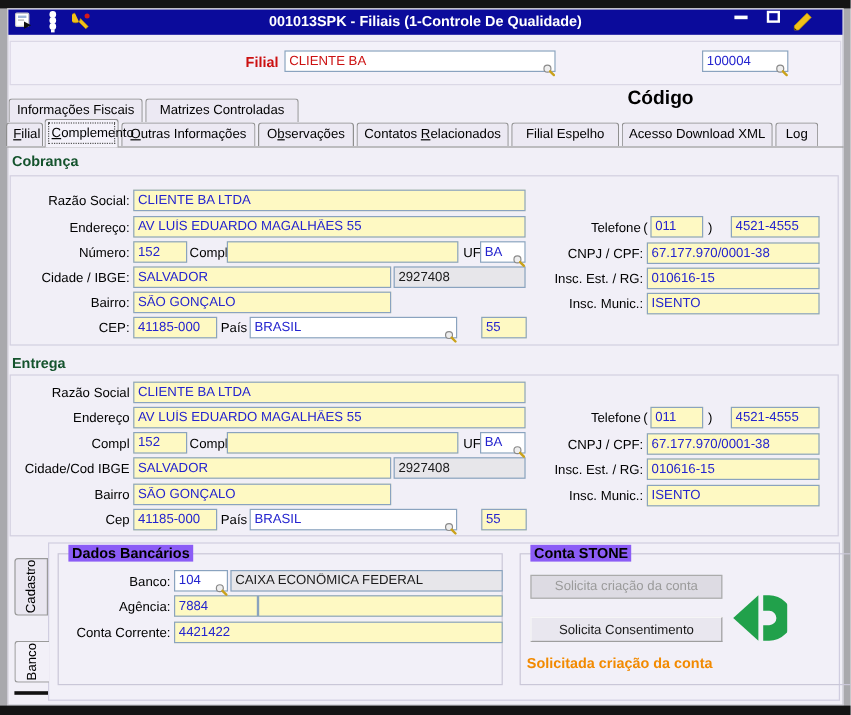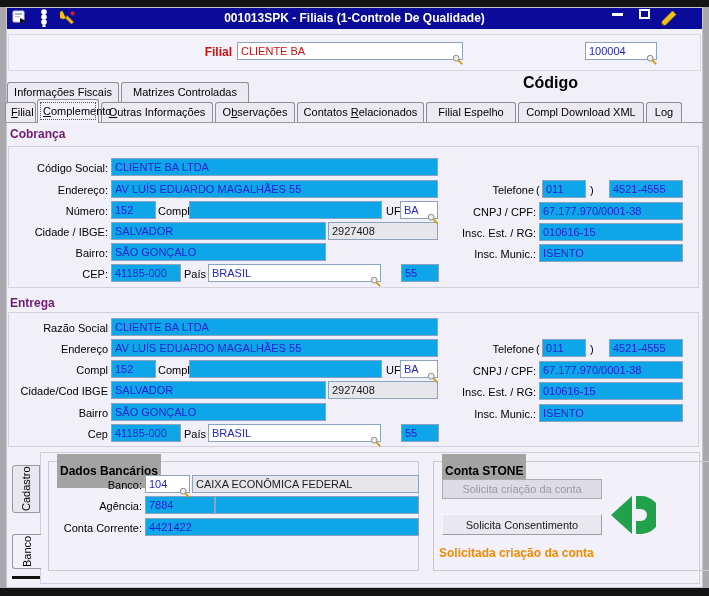--- a/index.html
+++ b/index.html
@@ -17,45 +17,45 @@
   .tb-min { position:absolute; left:612px; top:13px; width:11px; height:3px; background:#ffffff; cursor:pointer; }
   .tb-max { position:absolute; left:639px; top:9px; width:11px; height:10px; border:2px solid #ffffff; background:transparent; cursor:pointer; }
 
   
   .header-panel { position:absolute; left:8px; top:34px; width:693px; height:37px; background:#f3f1f9; border:1px solid #dbd8e6; }
   .lbl { position:absolute; font-size:11px; color:#000; height:16px; line-height:16px; white-space:nowrap; }
   .lbl.r { text-align:right; }
   .b { font-weight:bold; }
   .red { color:#cc1111; }
 
-  .fld { position:absolute; height:18px; border:1px solid #8aa3bf; background:#0ea5e9; color:#2424cf;
+  .fld { position:absolute; height:18px; border:1px solid #8aa3bf; background:#fef9c3; color:#2424cf;
     font-size:11px; line-height:16px; padding:0 3px; font-family:inherit; }
   input.fld { outline:none; }
   .fld.ro { background:#e7e6ea; color:#1a1a1a; }
   .magwrap { position:absolute; height:18px; }
   .magwrap input { position:absolute; left:0; top:0; width:100%; height:18px; border:1px solid #8aa3bf;
     background:#fff; color:#2424cf; font-size:11px; line-height:16px; padding:0 3px; font-family:inherit; outline:none; }
   .mag { position:absolute; right:0px; bottom:-2px; width:11px; height:11px; cursor:pointer; z-index:2; }
 
   
   .tab { position:absolute; height:20px; line-height:19px; text-align:center; font-size:11px;
     background:#ece9f3; border:1px solid #8f8f8f; border-bottom:none; border-radius:3px 3px 0 0;
     color:#000; cursor:pointer; padding:0 5px; white-space:nowrap; }
   .tab.sel { height:24px; background:#f4f2fa; z-index:3; outline:1px dotted #555; outline-offset:-4px; line-height:22px; }
   .tabline { position:absolute; left:6px; top:122px; width:697px; height:1px; background:#9a9a9a; z-index:1; }
   .tab u { text-decoration:underline; }
 
   
-  .gcaption { position:absolute; font-size:12px; font-weight:bold; color:#701a75; z-index:2; }
+  .gcaption { position:absolute; font-size:12px; font-weight:bold; color:#14532d; z-index:2; }
   .gbox { position:absolute; border:1px solid #d2cfdf; background:transparent; }
 
   
   .bpanel { position:absolute; left:40px; top:452px; width:660px; height:132px; background:#f2f0f8; border:1px solid #d0cde0; }
   .fieldset { position:absolute; border:1px solid #cac7d8; }
-  .fieldset .fcaption { position:absolute; left:8px; top:-8px; background:#a3a3a3; padding:10px 3px;
+  .fieldset .fcaption { position:absolute; left:8px; top:-8px; background:#8b5cf6; padding:0 3px;
     font-size:12px; font-weight:bold; white-space:nowrap; }
   .vtab { position:absolute; left:12px; width:28px; background:#e9e6f0; border:1px solid #9a9a9a;
     border-radius:3px 0 0 3px; cursor:pointer; }
   .vtab span { position:absolute; left:0; top:0; width:100%; height:100%; display:flex; align-items:center; justify-content:center;
     writing-mode:vertical-rl; transform:rotate(180deg); font-size:11px; color:#000; }
   .vtab.sel { background:#f2f0f8; width:29px; border-right:none; z-index:2; }
   .vtab-indicator { position:absolute; left:12px; top:576px; width:28px; height:3px; background:#111; }
 
   .btn { position:absolute; height:20px; background:#e9e7ef; border:1px solid #9e9e9e;
     border-top-color:#f6f6f6; border-left-color:#f6f6f6; font-size:11px; color:#1a1a1a;
@@ -129,27 +129,27 @@
   <div class="tab" style="left:7px; top:82px; width:112px;"><span>Informações Fiscais</span></div>
   <div class="tab" style="left:121px; top:82px; width:128px;"><span>Matrizes Controladas</span></div>
 
   <div class="tabline"></div>
   <div class="tab" style="left:5px; top:102px; width:31px;"><span><u>F</u>ilial</span></div>
   <div class="tab sel" style="left:37px; top:99px; width:62px;"><span><u>C</u>omplemento</span></div>
   <div class="tab" style="left:101px; top:102px; width:112px;"><span><u>O</u>utras Informações</span></div>
   <div class="tab" style="left:215px; top:102px; width:80px;"><span>O<u>b</u>servações</span></div>
   <div class="tab" style="left:426px; top:102px; width:90px;"><span>Filial Espelho</span></div>
   <div class="tab" style="left:297px; top:102px; width:127px;"><span>Contatos <u>R</u>elacionados</span></div>
-  <div class="tab" style="left:518px; top:102px; width:126px;"><span>Compl Download XML</span></div>
+  <div class="tab" style="left:518px; top:102px; width:126px;"><span>Acesso Download XML</span></div>
   <div class="tab" style="left:646px; top:102px; width:36px;"><span>Log</span></div>
 
   <span class="gcaption" style="left:10px; top:127px;">Cobrança</span>
   <div class="gbox" style="left:8px; top:146px; width:691px; height:142px;">
 
-    <span class="lbl r" style="left:0; top:13px; width:99px;">Código Social:</span>
+    <span class="lbl r" style="left:0; top:13px; width:99px;">Razão Social:</span>
     <input class="fld" style="left: 102px; top: 11px; width: 327px;" value="CLIENTE BA LTDA">
 
     <span class="lbl r" style="left:0; top:35px; width:99px;">Endereço:</span>
     <input class="fld" style="left: 102px; top: 33px; width: 327px;" value="AV LUÍS EDUARDO MAGALHÃES 55">
 
     <span class="lbl r" style="left:0; top:56px; width:99px;">Número:</span>
     <input class="fld" style="left: 102px; top: 54px; width: 45px;" value="152">
     <span class="lbl" style="left:149px; top:56px; width:32px;">Compl.</span>
     <input class="fld" style="left: 180px; top: 54px; width: 193px;" value="">
     <span class="lbl" style="left:377px; top:56px; width:16px;">UF</span>

